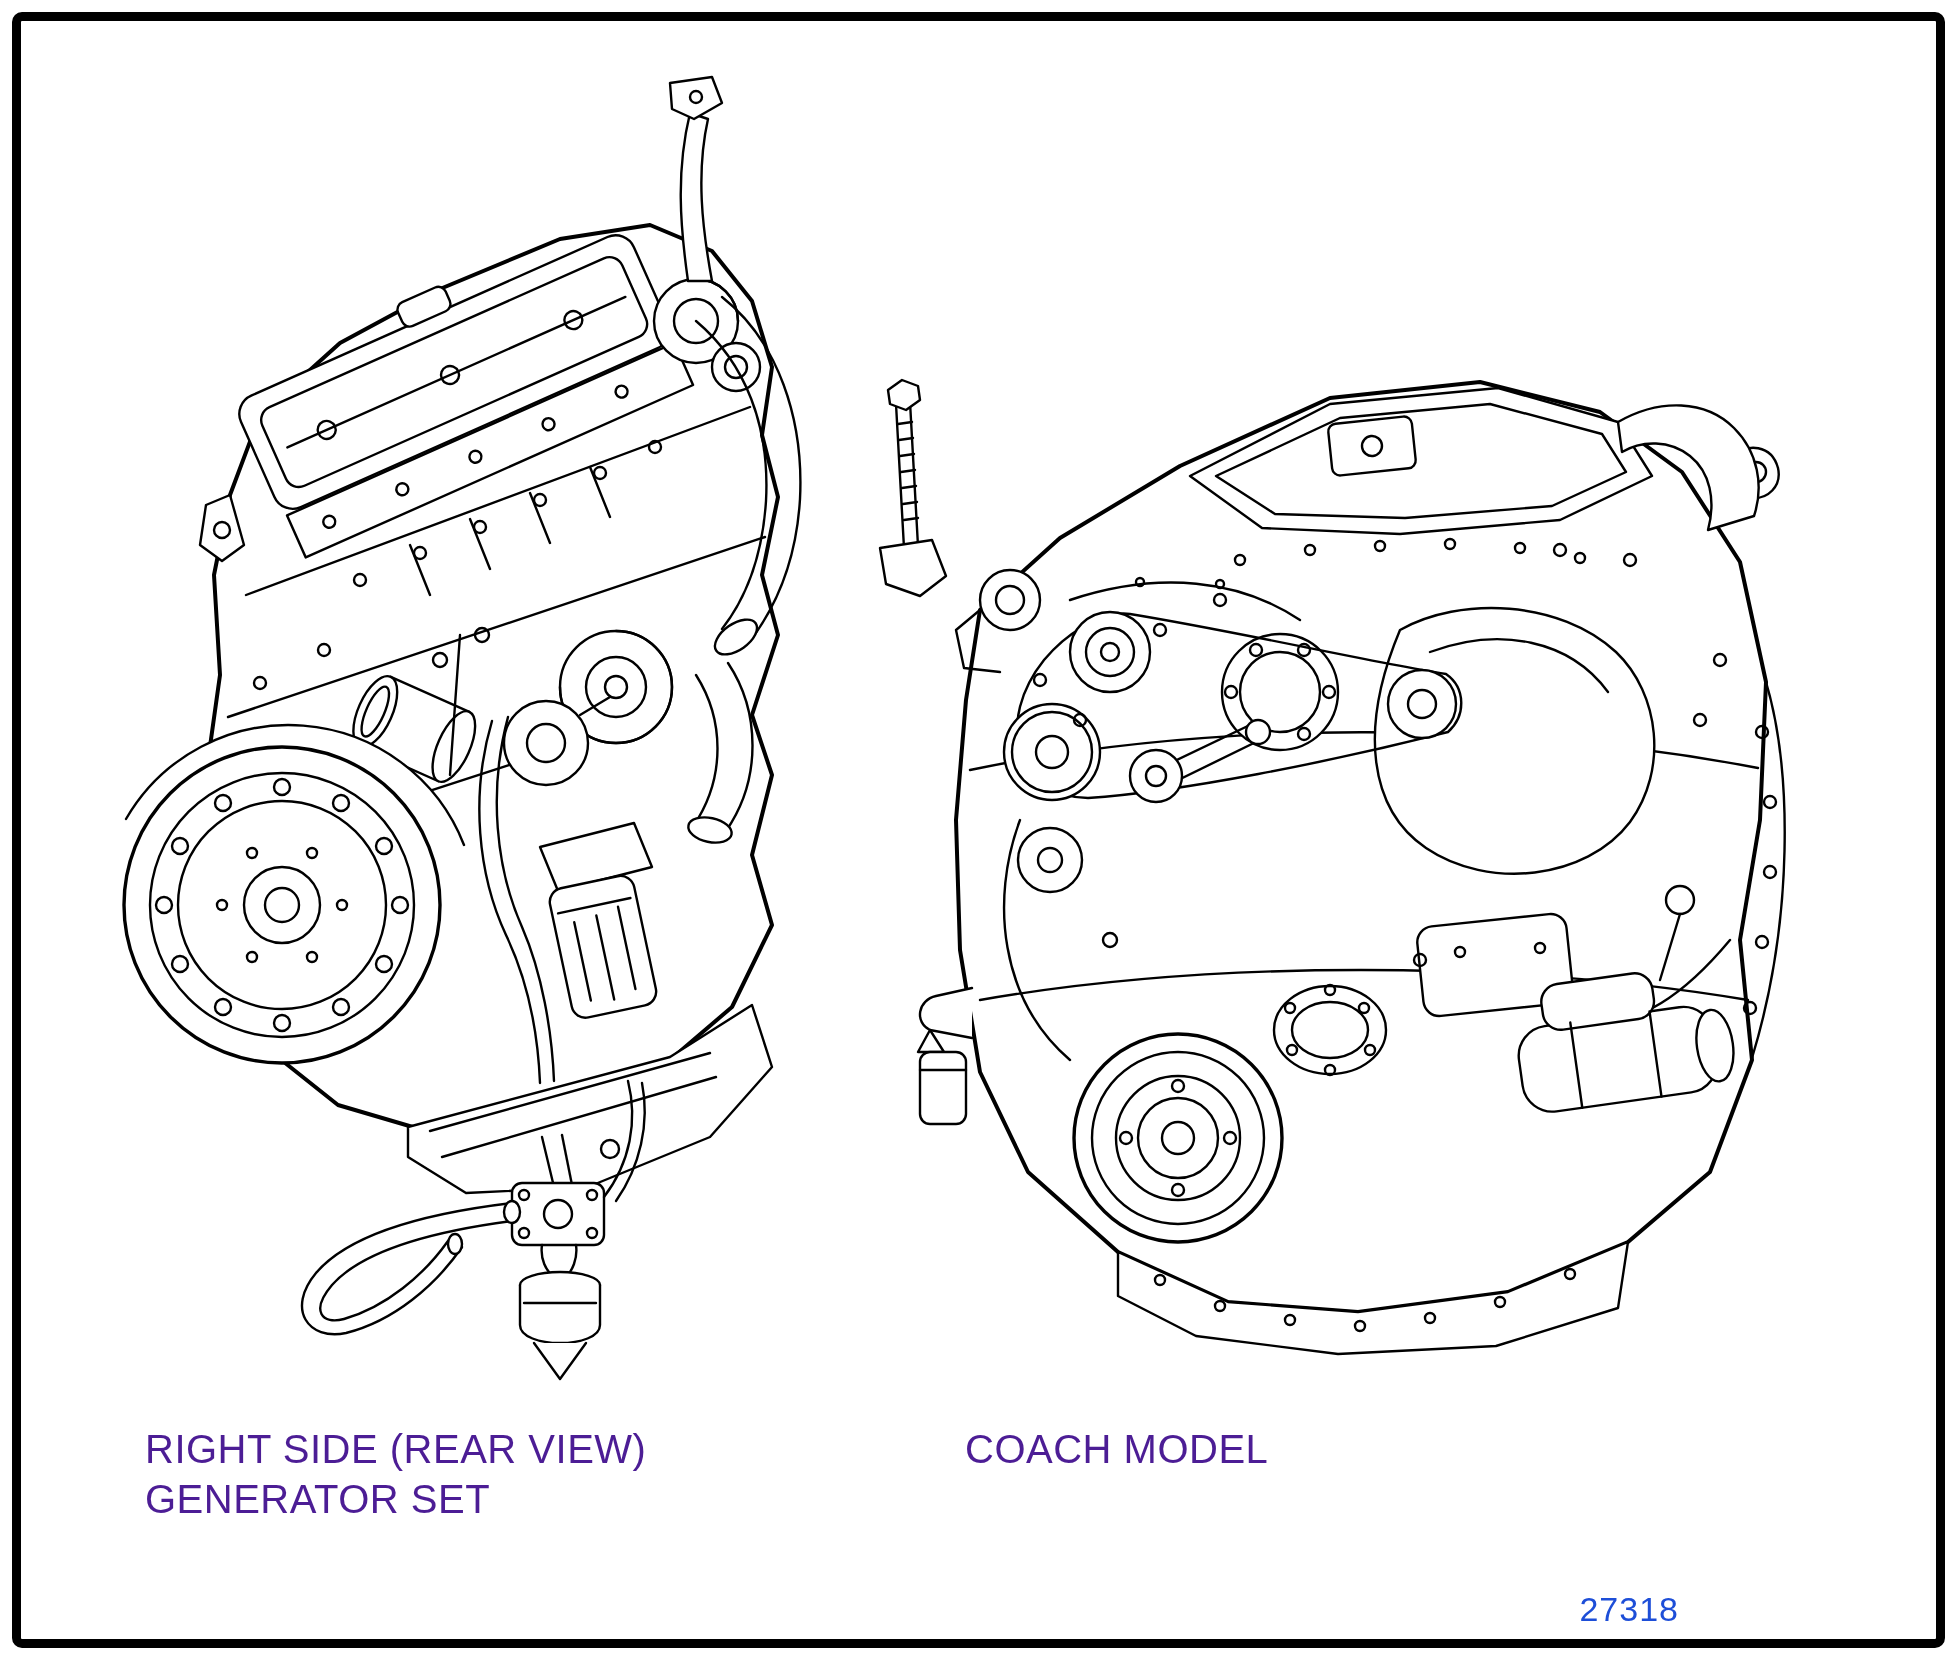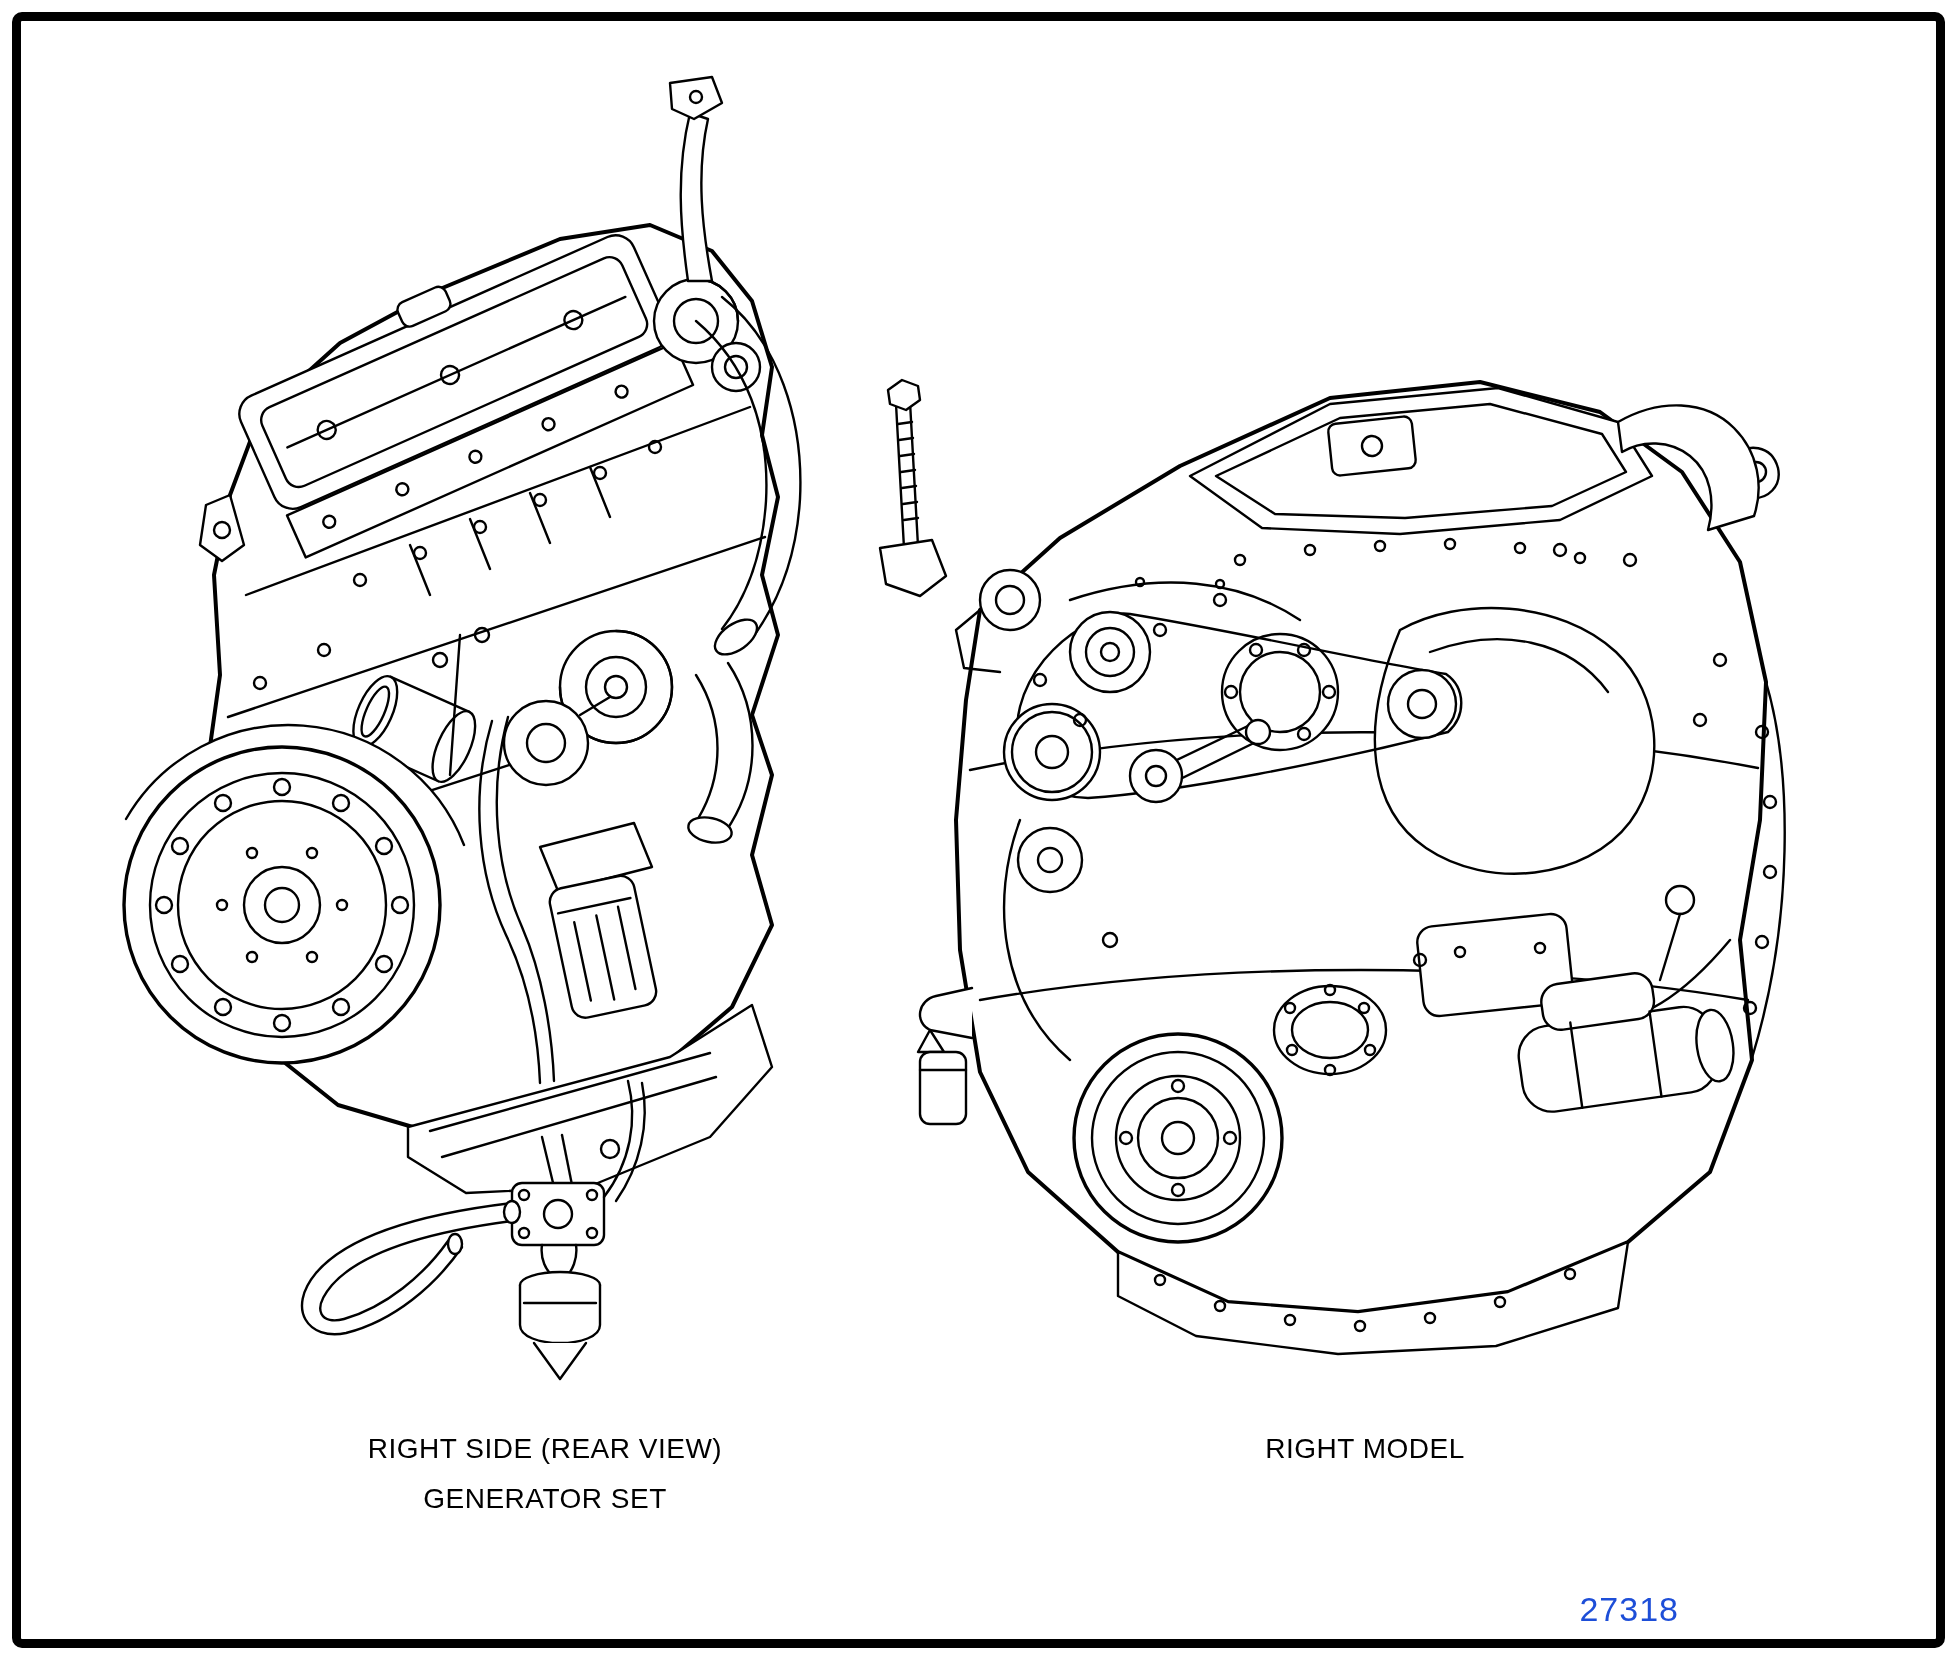--- a/index.html
+++ b/index.html
@@ -24,23 +24,23 @@
   }
   .engine-svg {
     position: absolute;
     display: block;
   }
   .engine-svg.left  { left: 110px; top: 75px;  width: 800px; height: 1340px; }
   .engine-svg.right { left: 860px; top: 300px; width: 960px; height: 1060px; }
   .caption {
     position: absolute;
     width: 800px;
-    text-align: center;
-    color: #000000;
-    font-size: 28px;
+    text-align: left;
+    color: #4c1d95;
+    font-size: 40px;
     line-height: 50px;
     letter-spacing: 0.5px;
     white-space: nowrap;
   }
   .caption.left-cap  { left: 145px; top: 1424px; }
   .caption.right-cap { left: 965px; top: 1424px; }
   .figure-number {
     position: absolute;
     right: 278px;
     top: 1590px;
@@ -341,18 +341,18 @@
         <circle cx="250" cy="640" r="7"></circle>
     </g>
   </svg>
 
   <div class="caption left-cap">
     <div>RIGHT SIDE (REAR VIEW)</div>
     <div>GENERATOR SET</div>
   </div>
 
   <div class="caption right-cap">
-    <div>RIGHT MODEL</div>
+    <div>COACH MODEL</div>
   </div>
 
   <div class="figure-number">27318</div>
 
 </div>
 
 </body></html>

